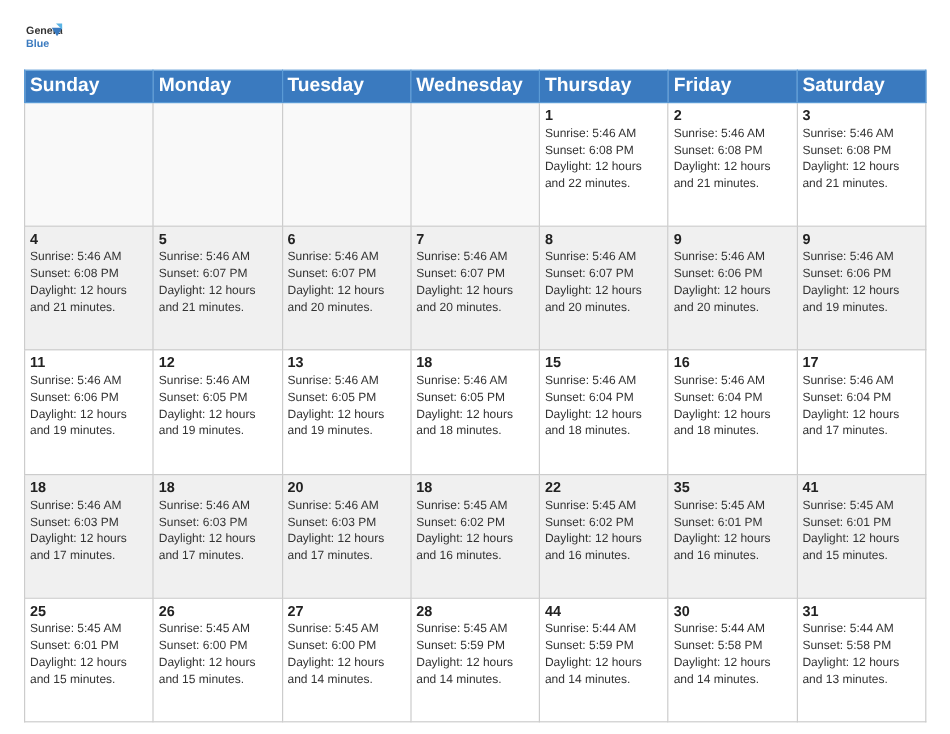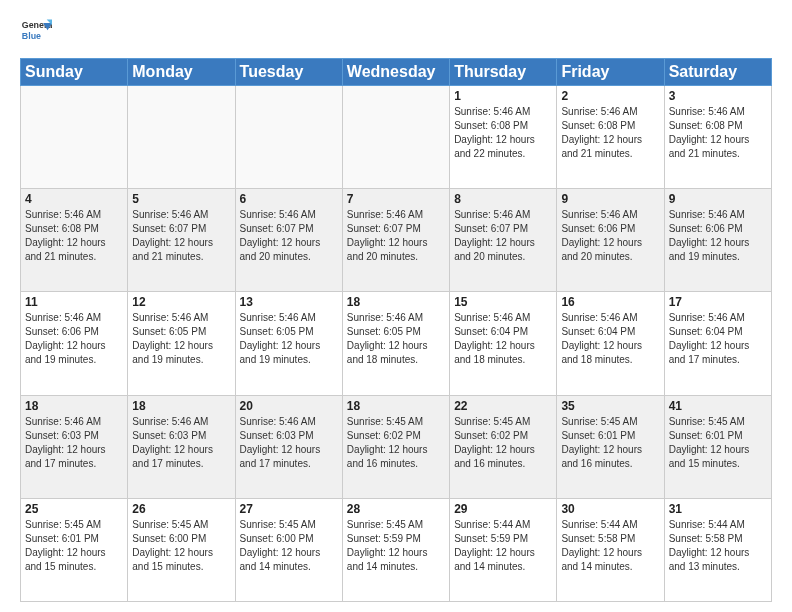--- a/index.html
+++ b/index.html
@@ -325,21 +325,21 @@
 and 14 minutes.</div>
           </td>
           <td>
             <span class="day-number">28</span>
             <div class="day-info" style="white-space: pre-line;">Sunrise: 5:45 AM
 Sunset: 5:59 PM
 Daylight: 12 hours
 and 14 minutes.</div>
           </td>
           <td>
-            <span class="day-number">29</span>
+            <span class="day-number">44</span>
             <div class="day-info" style="white-space: pre-line;">Sunrise: 5:44 AM
 Sunset: 5:59 PM
 Daylight: 12 hours
 and 14 minutes.</div>
           </td>
           <td>
             <span class="day-number">30</span>
             <div class="day-info" style="white-space: pre-line;">Sunrise: 5:44 AM
 Sunset: 5:58 PM
 Daylight: 12 hours

